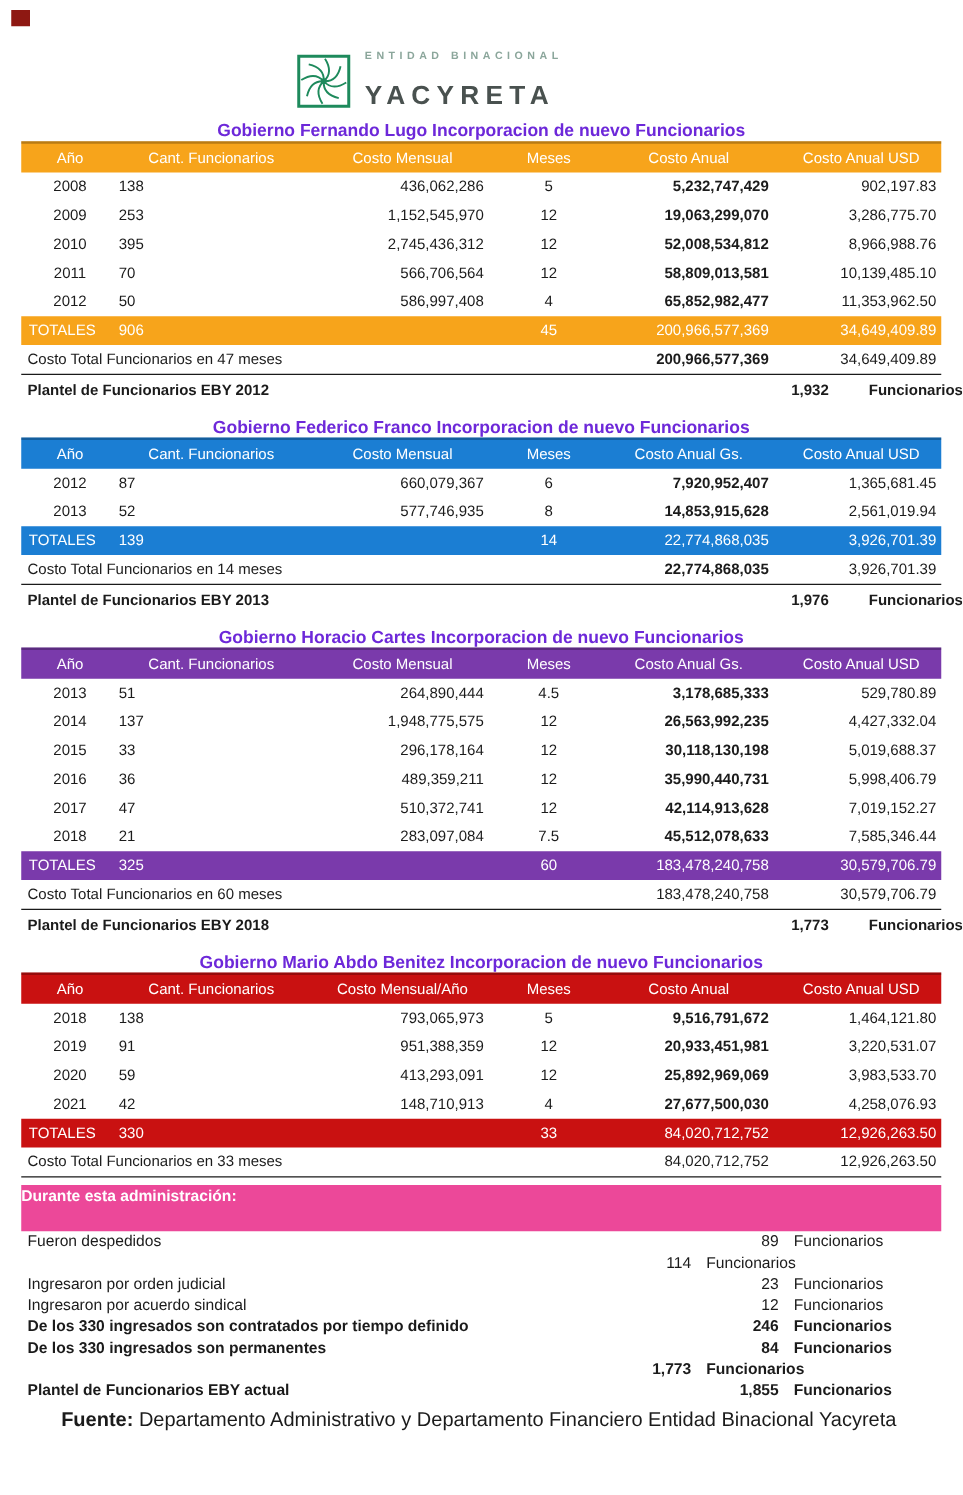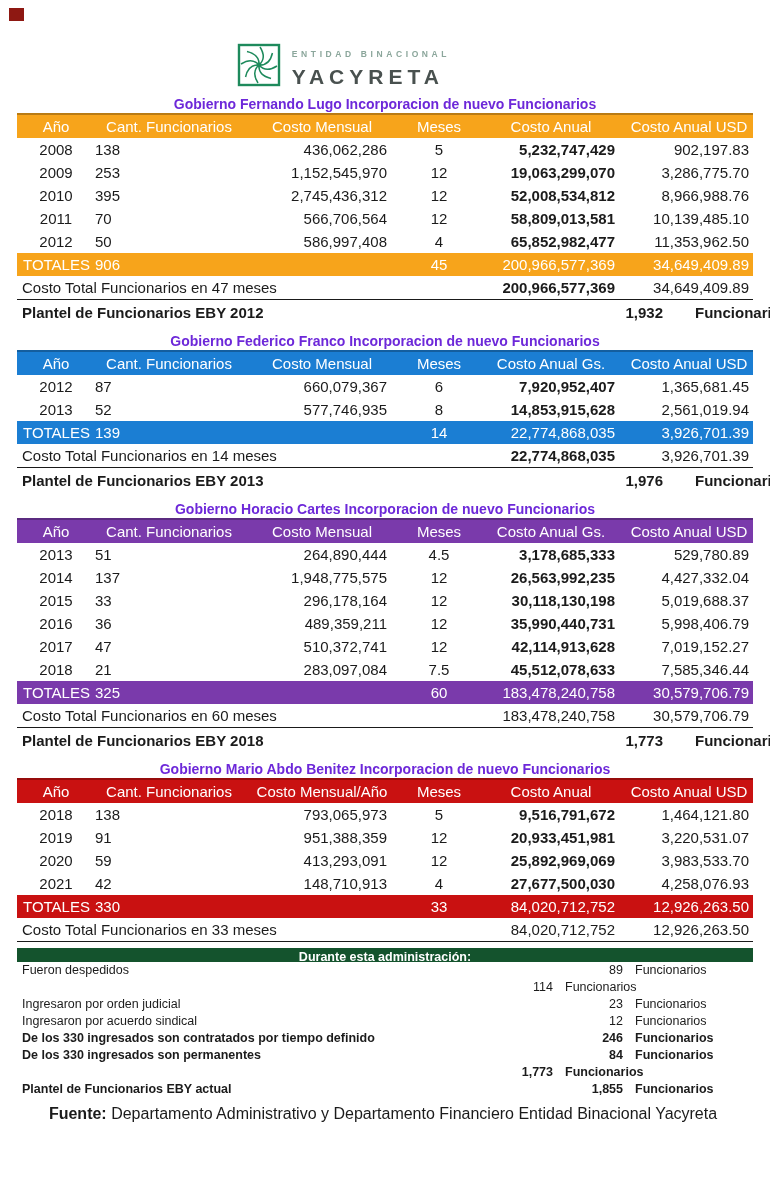--- a/index.html
+++ b/index.html
@@ -3,46 +3,46 @@
 <meta charset="utf-8">
 <style>
   html,body{margin:0;padding:0;background:#ffffff;}
   .page{position:relative;width:770px;height:1196px;background:#fff;overflow:hidden;
         font-family:"Liberation Sans",sans-serif;color:#1b1b1b;}
   .corner-mark{position:absolute;left:9px;top:8px;width:15px;height:13px;background:#8e1812;}
   
   .logo{display:flex;justify-content:center;align-items:flex-end;gap:10px;
         margin-top:36px;height:52px;transform:translateX(-42px);}
   .logo-text{display:flex;flex-direction:column;justify-content:flex-end;padding-bottom:1px;}
-  .logo-top{font-size:8.5px;letter-spacing:3.6px;color:#8ba69b;font-weight:bold;margin-bottom:8px;}
+  .logo-top{font-size:8.5px;letter-spacing:3.6px;color:#8ba69b;font-weight:bold;margin-bottom:18px;}
   .logo-name{font-size:21px;letter-spacing:5px;color:#49514f;font-weight:600;line-height:20px;}
   
   .tables{margin:0 17px;}
   .ttitle{margin-top:8px;text-align:center;font-weight:bold;font-size:14px;height:17px;line-height:17px;color:#6d28d9;}
   .trow{display:grid;grid-template-columns:78px 148px 158px 76px 148px 128px;
-        height:23px;line-height:23px;font-size:15px;}
+        height:23px;line-height:23px;font-size:12px;}
   .thead{color:#fff;border-top:2px solid rgba(0,0,0,.25);}
   .thead .hc{text-align:center;white-space:nowrap;overflow:hidden;}
   .c-ano{text-align:center;}
   .c-cant{text-align:left;}
   .c-men{text-align:right;padding-right:14px;}
   .c-mes{text-align:center;}
   .c-anu{text-align:right;padding-right:10px;}
   .c-usd{text-align:right;padding-right:4px;}
   .b{font-weight:bold;}
   .total-row{color:#fff;}
   .total-row .c-ano{text-align:left;padding-left:6px;}
   .span4{grid-column:1/5;text-align:left;padding-left:5px;white-space:nowrap;}
   .costo-row{border-bottom:1.5px solid #1a1a1a;}
   .plantel-row{height:25px;line-height:25px;font-weight:bold;gap:12px;}
   .plantel-row .unit{text-align:left;padding-left:10px;}
   
   .admin{margin:6px 17px 0 17px;}
-  .admin-bar{background:#14532d;color:#fff;font-weight:bold;font-size:12.5px;
-             height:14px;line-height:19px;text-align:center;}
+  .admin-bar{background:#ec4899;color:#fff;font-weight:bold;font-size:12.5px;
+             height:37px;line-height:19px;}
   .arow{display:grid;grid-template-columns:1fr 70px 130px;height:17px;line-height:17px;font-size:12.5px;}
   .arow .alabel{padding-left:5px;white-space:nowrap;}
   .arow .aval{text-align:right;}
   .arow .aunit{text-align:left;padding-left:12px;}
   .fuente{margin:7px 4px 0 0;text-align:center;font-size:16px;color:#1b1b1b;}
 </style>
 </head>
 <body>
 
 <div class="page">

